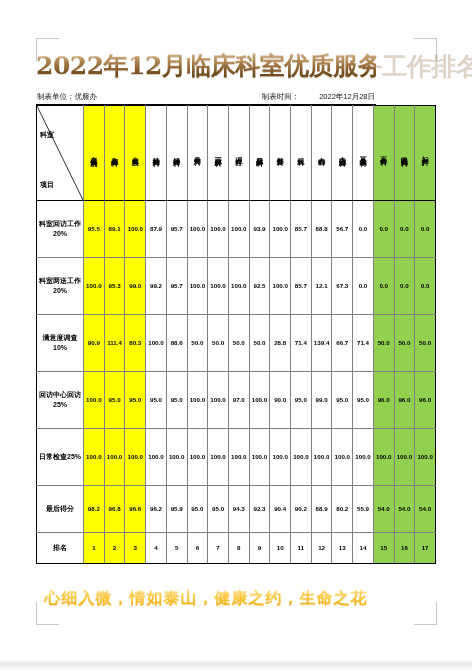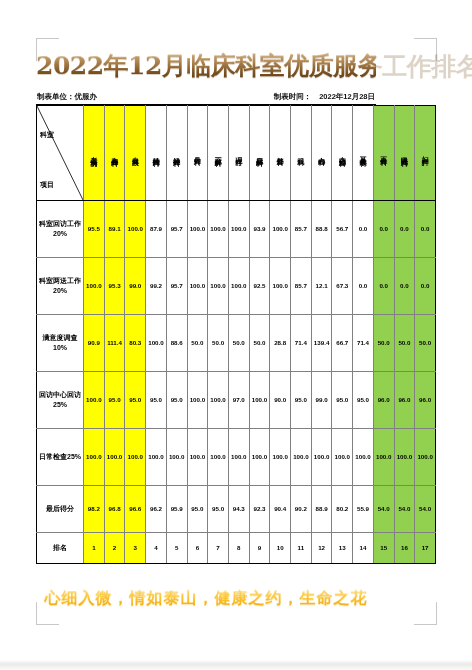--- a/index.html
+++ b/index.html
@@ -43,26 +43,26 @@
     background-clip:text;
     -webkit-text-fill-color:transparent;
     text-shadow:0 1px 0 rgba(120,80,30,.25);
     padding:4px 0 2px 0;
     line-height:1.15;
   }
 
   
   .meta{
     display:flex;justify-content:space-between;align-items:center;
-    font-size:7.5px;font-weight:bold;color:#111;
+    font-size:7.5px;font-weight:normal;color:#111;
     padding:9px 1px 2px 1px;
     border-bottom:1.4px solid #000;
     white-space:nowrap;
   }
-  .meta .right{display:flex;gap:8px;}
+  .meta .right{display:flex;gap:20px;}
 
   
   table{
     border-collapse:collapse;
     width:400px;
     table-layout:fixed;
     margin-top:0px;
   }
   td,th{
     border:0.7px solid #808080;

